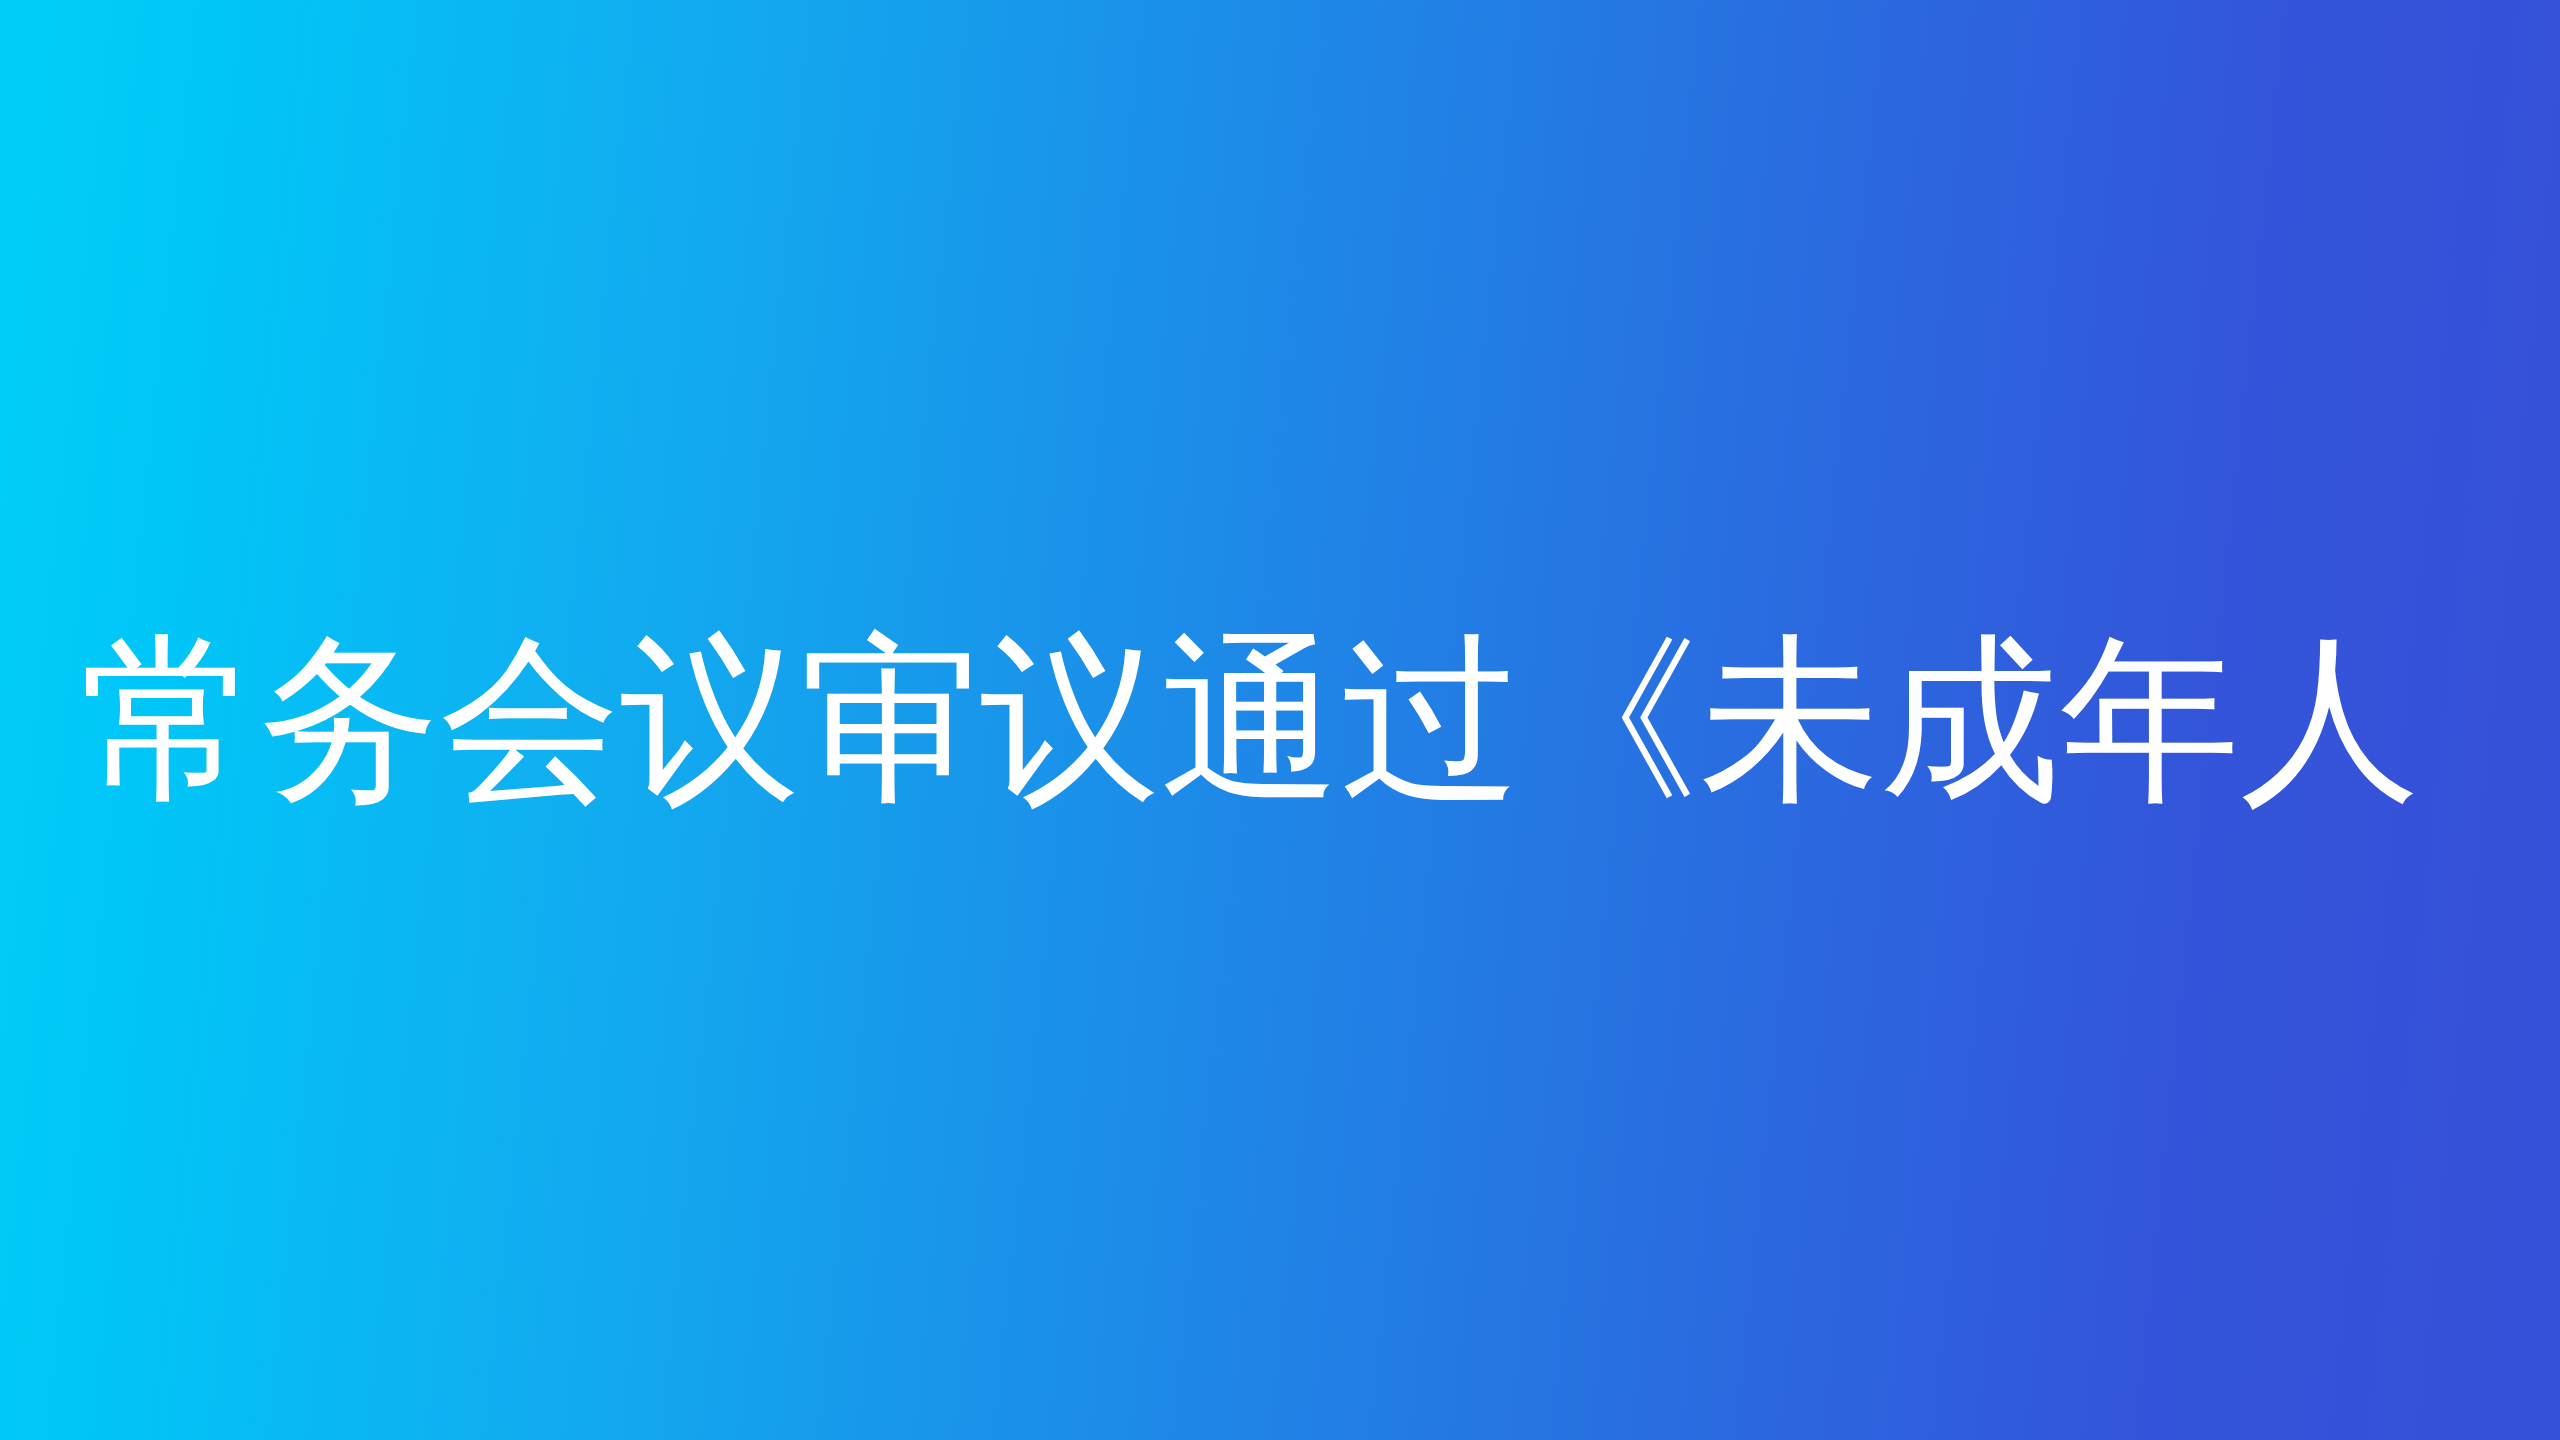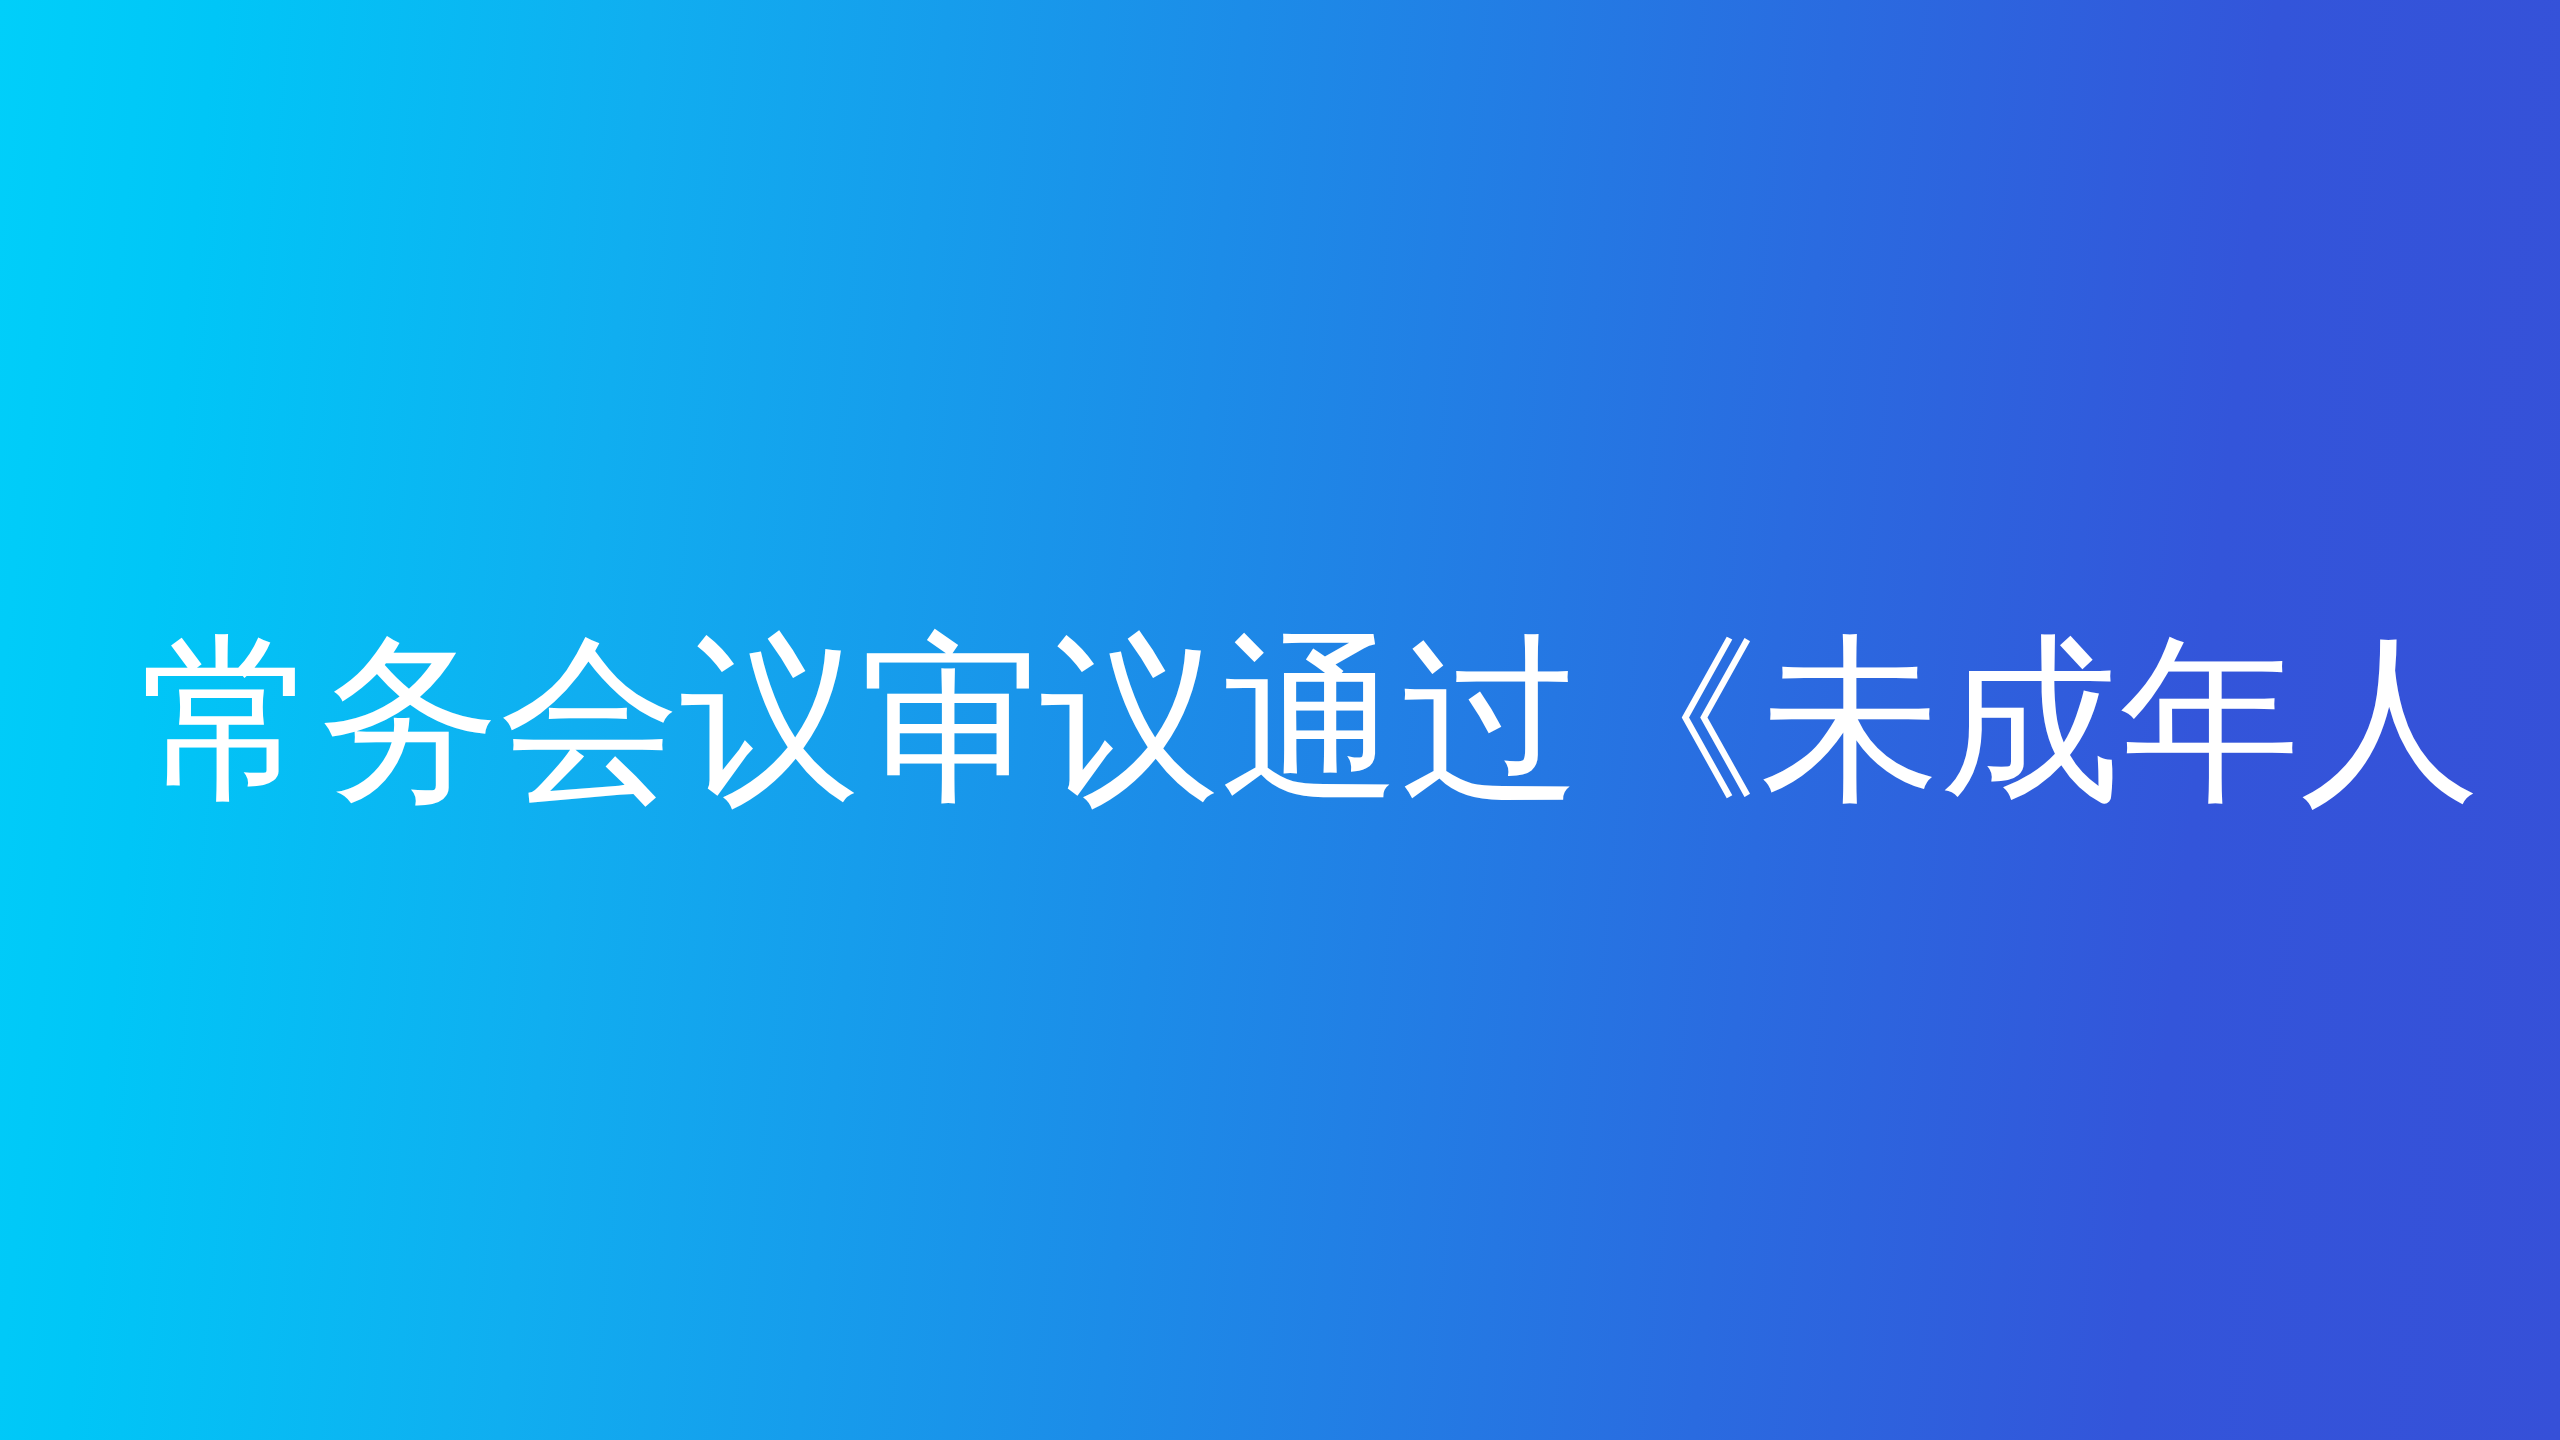--- a/index.html
+++ b/index.html
@@ -13,21 +13,21 @@
     font-family: "Liberation Sans", "DejaVu Sans", sans-serif;
   }
 
   #poster {
     position: relative;
     width: 2560px;
     height: 1440px;
     box-sizing: border-box;
     display: flex;
     align-items: center;
-    justify-content: flex-end;
+    justify-content: flex-start;
     
     background: linear-gradient(96deg,
         #00CFFA 0%,
         #00C6F7 8%,
         #10AEF0 24%,
         #1C8CE8 46%,
         #2A6BE0 68%,
         #3355DA 84%,
         #3650D8 100%);
   }

